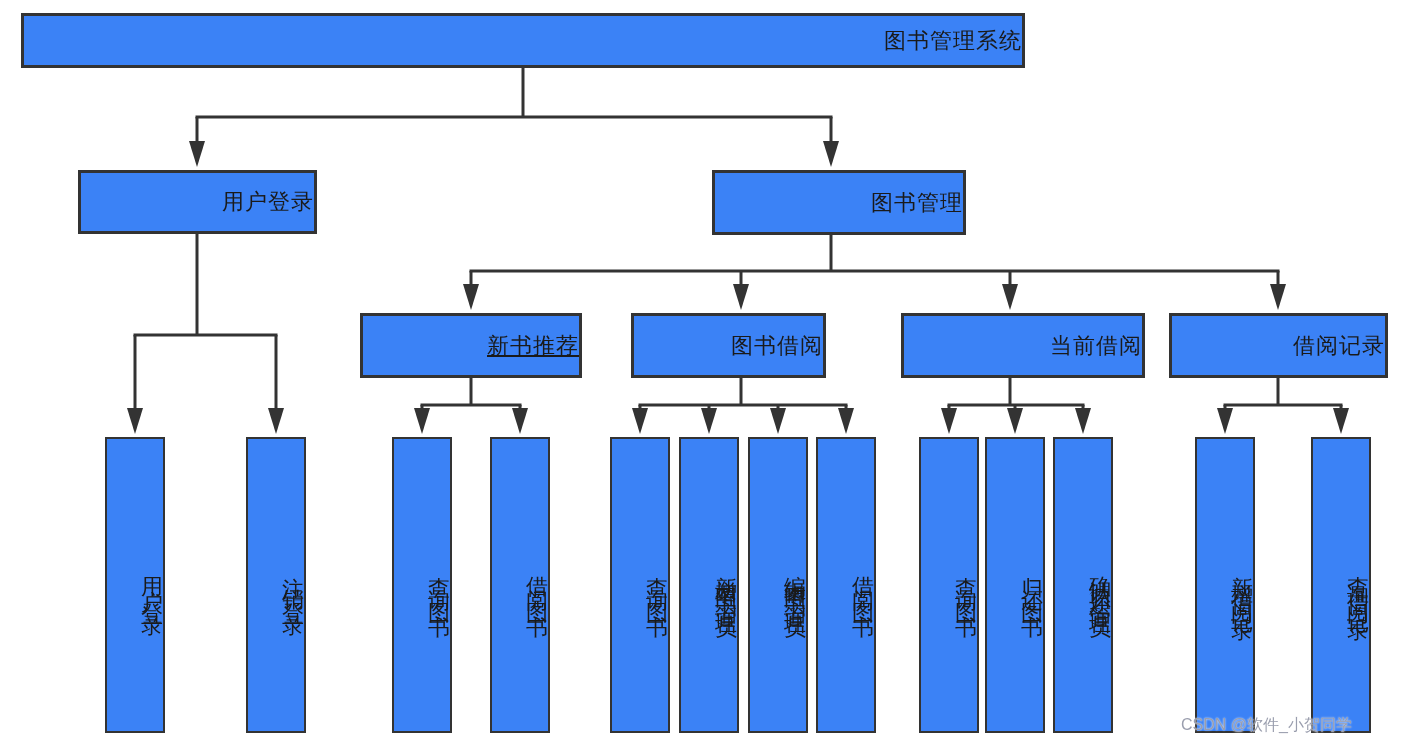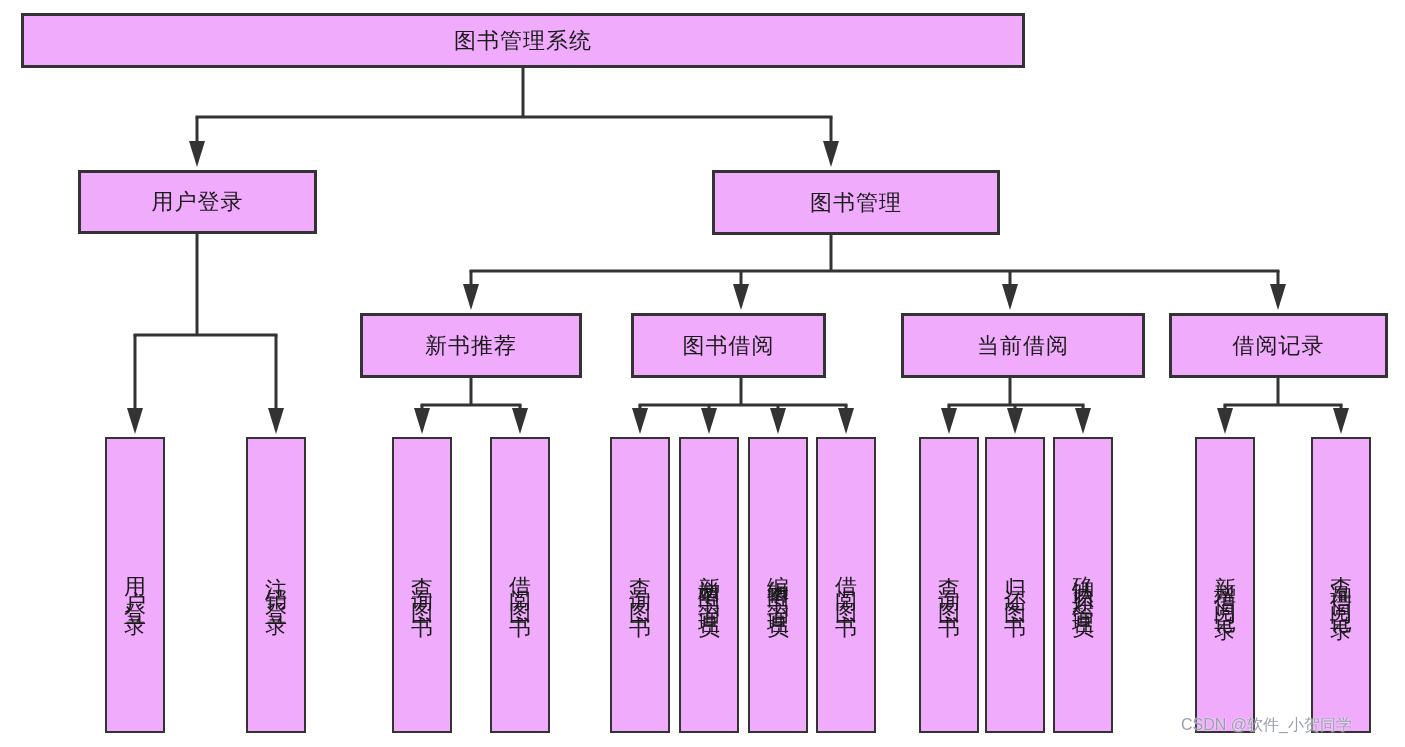--- a/index.html
+++ b/index.html
@@ -11,34 +11,34 @@
     overflow: hidden;
     color: #1a1a1a;
   }
   .stage { position: absolute; left: 0; top: 0; width: 1405px; height: 747px; }
   #connectors { position: absolute; left: 0; top: 0; width: 1405px; height: 747px; }
   #connectors line { stroke: var(--line, #333); stroke-width: 3; }
   #connectors polygon { fill: var(--line, #333); }
 
   .box {
     position: absolute;
-    background: #f0abfc;
+    background: #3b82f6;
     border: 3px solid var(--line, #333);
     display: flex;
     align-items: center;
-    justify-content: center;
+    justify-content: flex-end;
   }
   .hlabel { font-size: 22px; letter-spacing: 1px; white-space: nowrap; }
 
   .box.root   { left: 21px;  top: 13px;  width: 1004px; height: 55px; }
   .box.n-userlogin { left: 78px;  top: 170px; width: 239px; height: 64px; }
-  .box.n-bookmgmt  { left: 712px; top: 170px; width: 288px; height: 65px; }
+  .box.n-bookmgmt  { left: 712px; top: 170px; width: 254px; height: 65px; }
 
   .box.lvl3 { top: 313px; height: 65px; }
-  .box.n-newbook   { left: 360px;  width: 222px; }
+  .box.n-newbook   { left: 360px;  width: 222px; text-decoration: underline; }
   .box.n-borrow    { left: 631px;  width: 195px; }
   .box.n-current   { left: 901px;  width: 244px; }
   .box.n-record    { left: 1169px; width: 219px; }
 
   .box.leaf { top: 437px; height: 296px; width: 60px; border-width: 2.5px; }
   .vtext {
     writing-mode: vertical-rl;
     text-orientation: mixed;
     font-size: 22px;
     line-height: 1;

